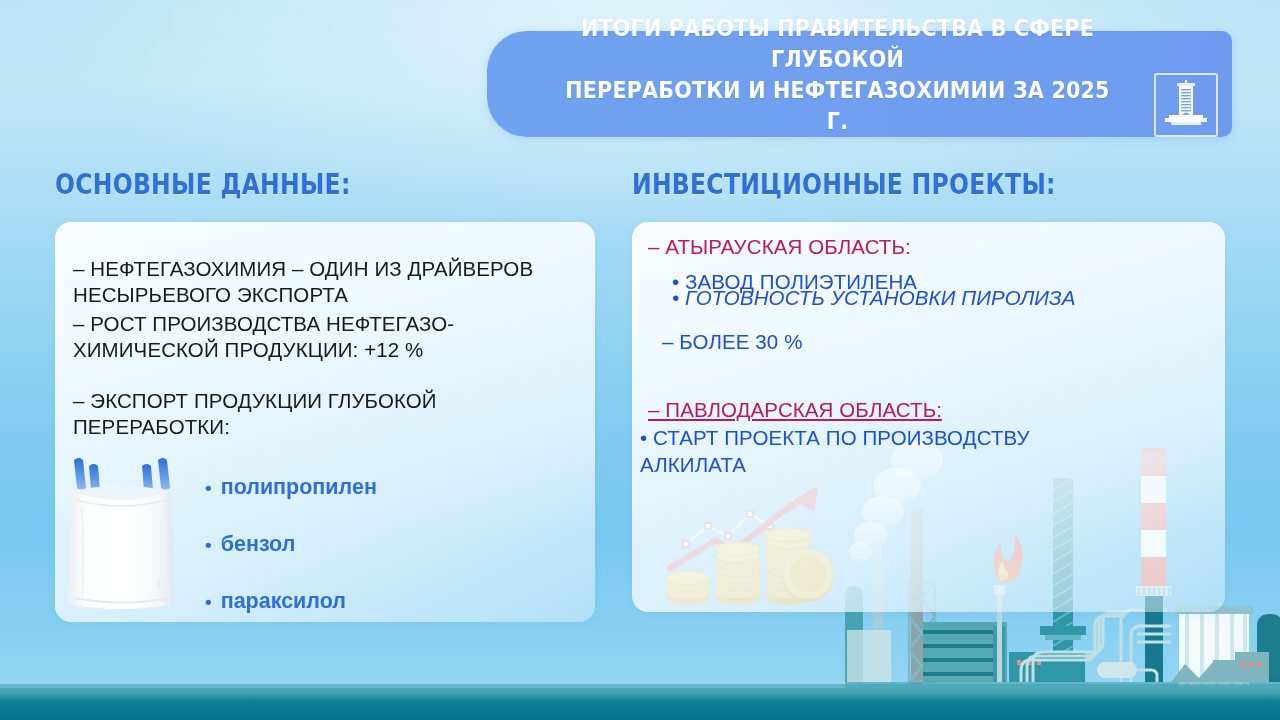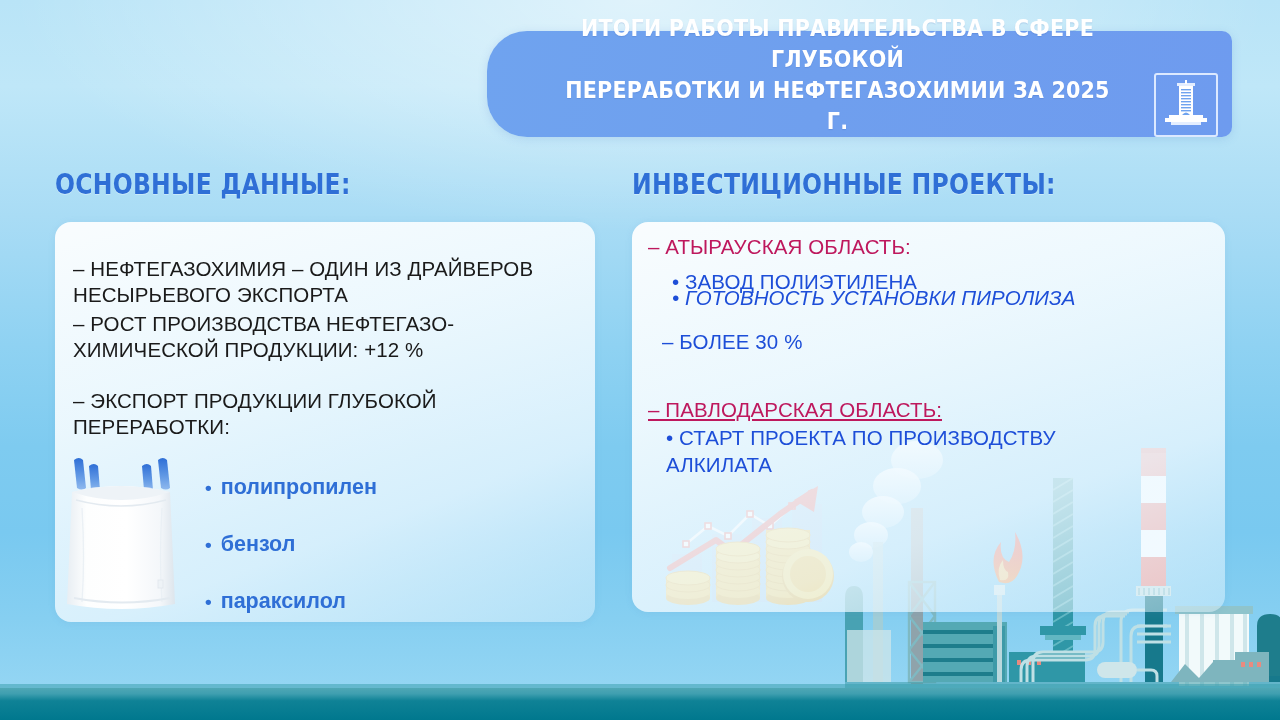--- a/index.html
+++ b/index.html
@@ -145,21 +145,21 @@
     font-size:20.5px;
     line-height:27px;
     color:#1d4ed8;
     text-transform:uppercase;
     letter-spacing:.1px;
   }
   .r-item b { font-weight:normal; }
   #r1-i1 { left:672px; top:268px; }
   #r1-i2 { left:672px; top:284px;font-style:italic; }
   #r1-i3 { left:662px; top:328px; }
-  #r2-i1 { left:640px; top:424px; width:430px;margin-left:26px; }
+  #r2-i1 { left:640px; top:424px; width:430px; }
 
   
   .illu { position:absolute; }
   #coins  { left:660px;  top:470px;  width:190px; height:140px; }
   #plant  { left:845px;  top:430px;  width:440px; height:262px; }
   svg { display:block; overflow:visible; }
 </style>
 </head>
 <body>
 

